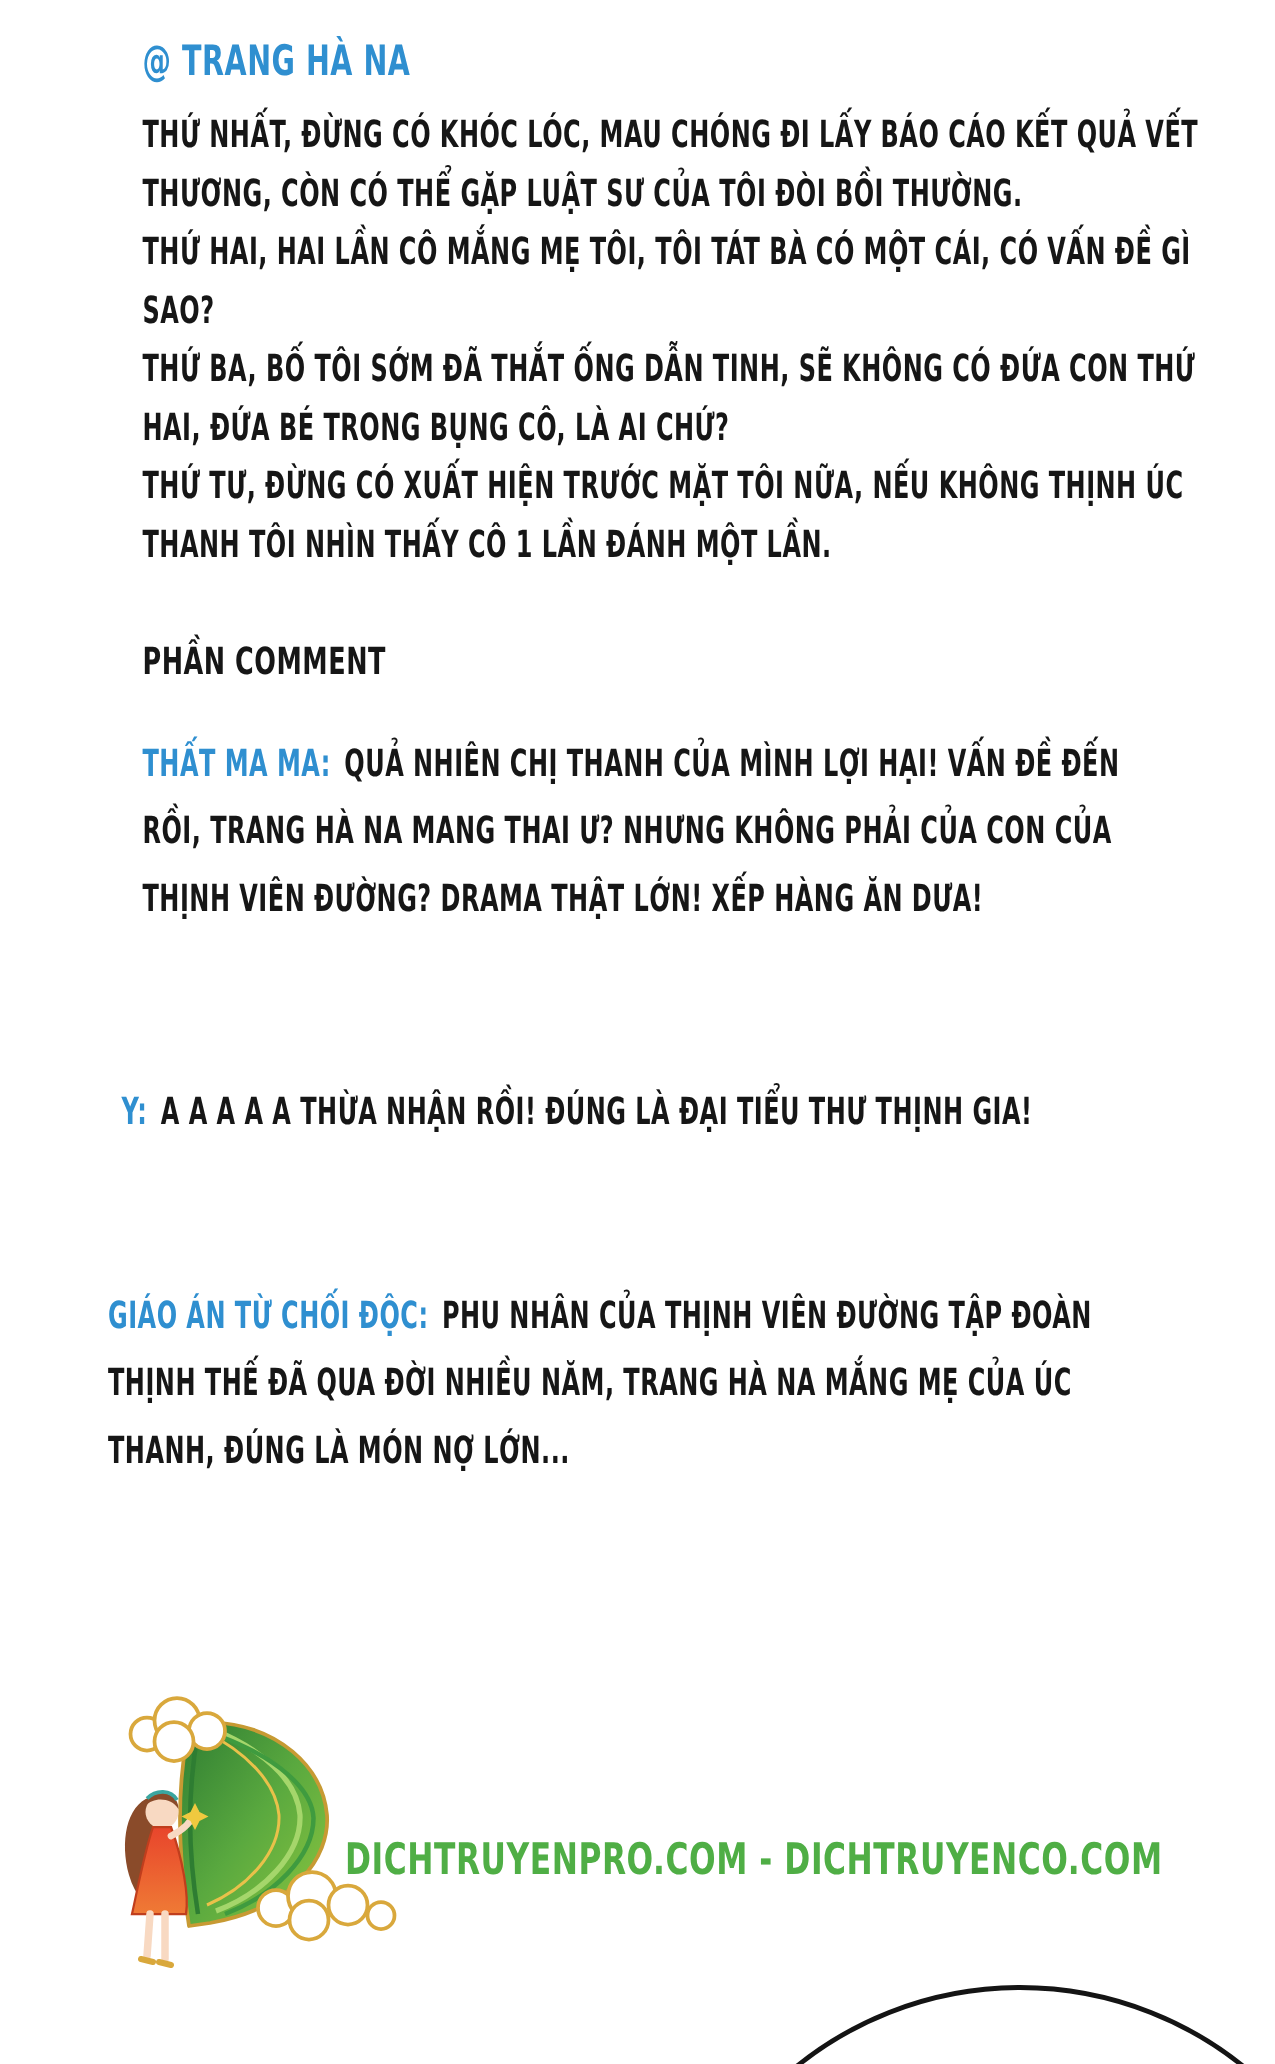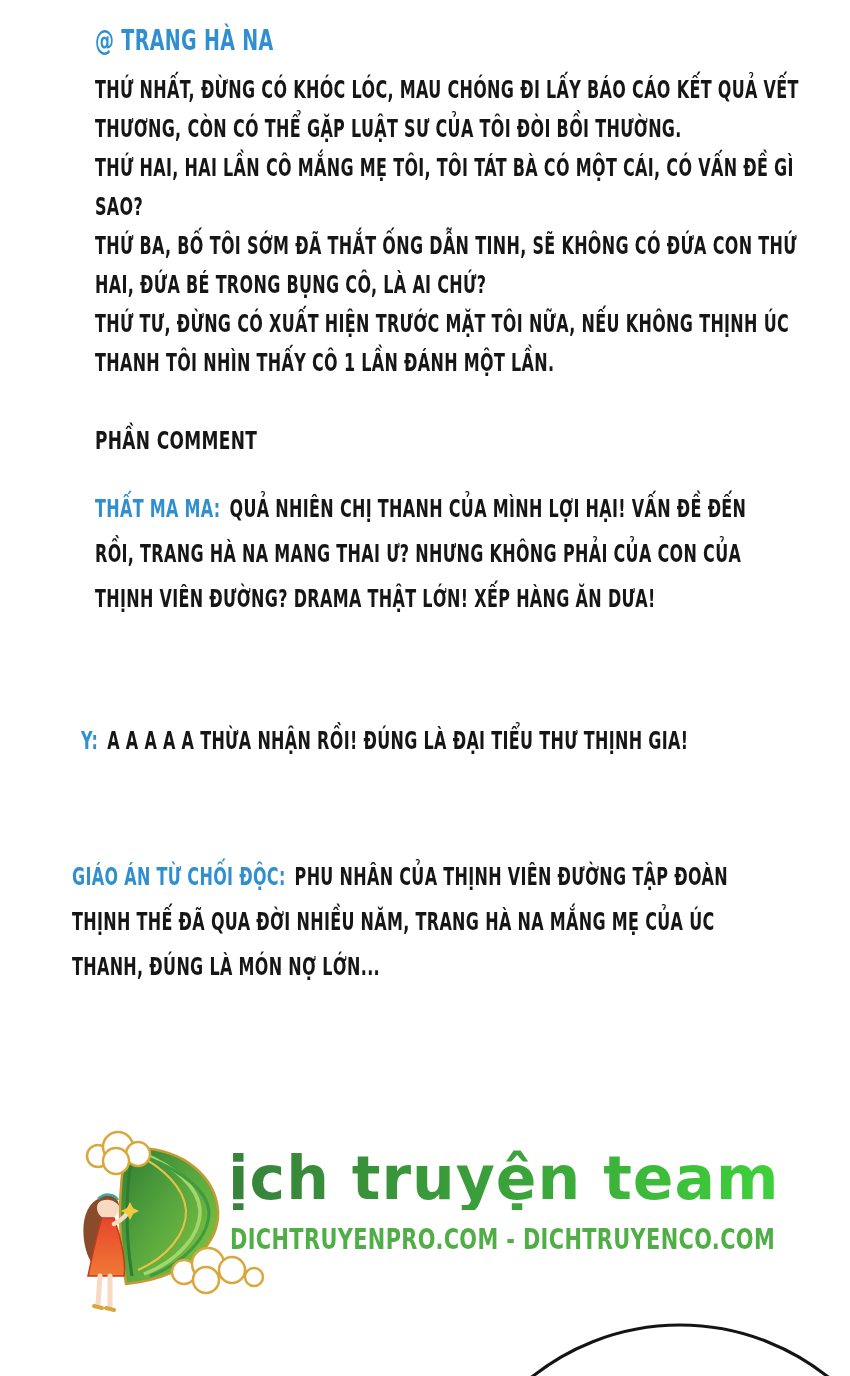--- a/index.html
+++ b/index.html
@@ -135,20 +135,19 @@
 
     <g fill="#ffffff" stroke="#d9a83c" stroke-width="2.5" stroke-linejoin="round">
       <circle cx="116" cy="152" r="12"></circle>
       <circle cx="140" cy="144" r="16"></circle>
       <circle cx="164" cy="150" r="13"></circle>
       <circle cx="186" cy="157" r="9"></circle>
       <circle cx="138" cy="160" r="13"></circle>
     </g>
   </svg>
 
-  <div class="brand">ịch truyện team</div>
   <div class="urls">DICHTRUYENPRO.COM - DICHTRUYENCO.COM</div>
 
   <svg class="bubble" width="330" height="56" viewBox="0 0 330 56">
     <circle cx="160" cy="242" r="237" fill="#ffffff" stroke="#141414" stroke-width="3.2"></circle>
   </svg>
 
 </div>
 
 </body></html>

